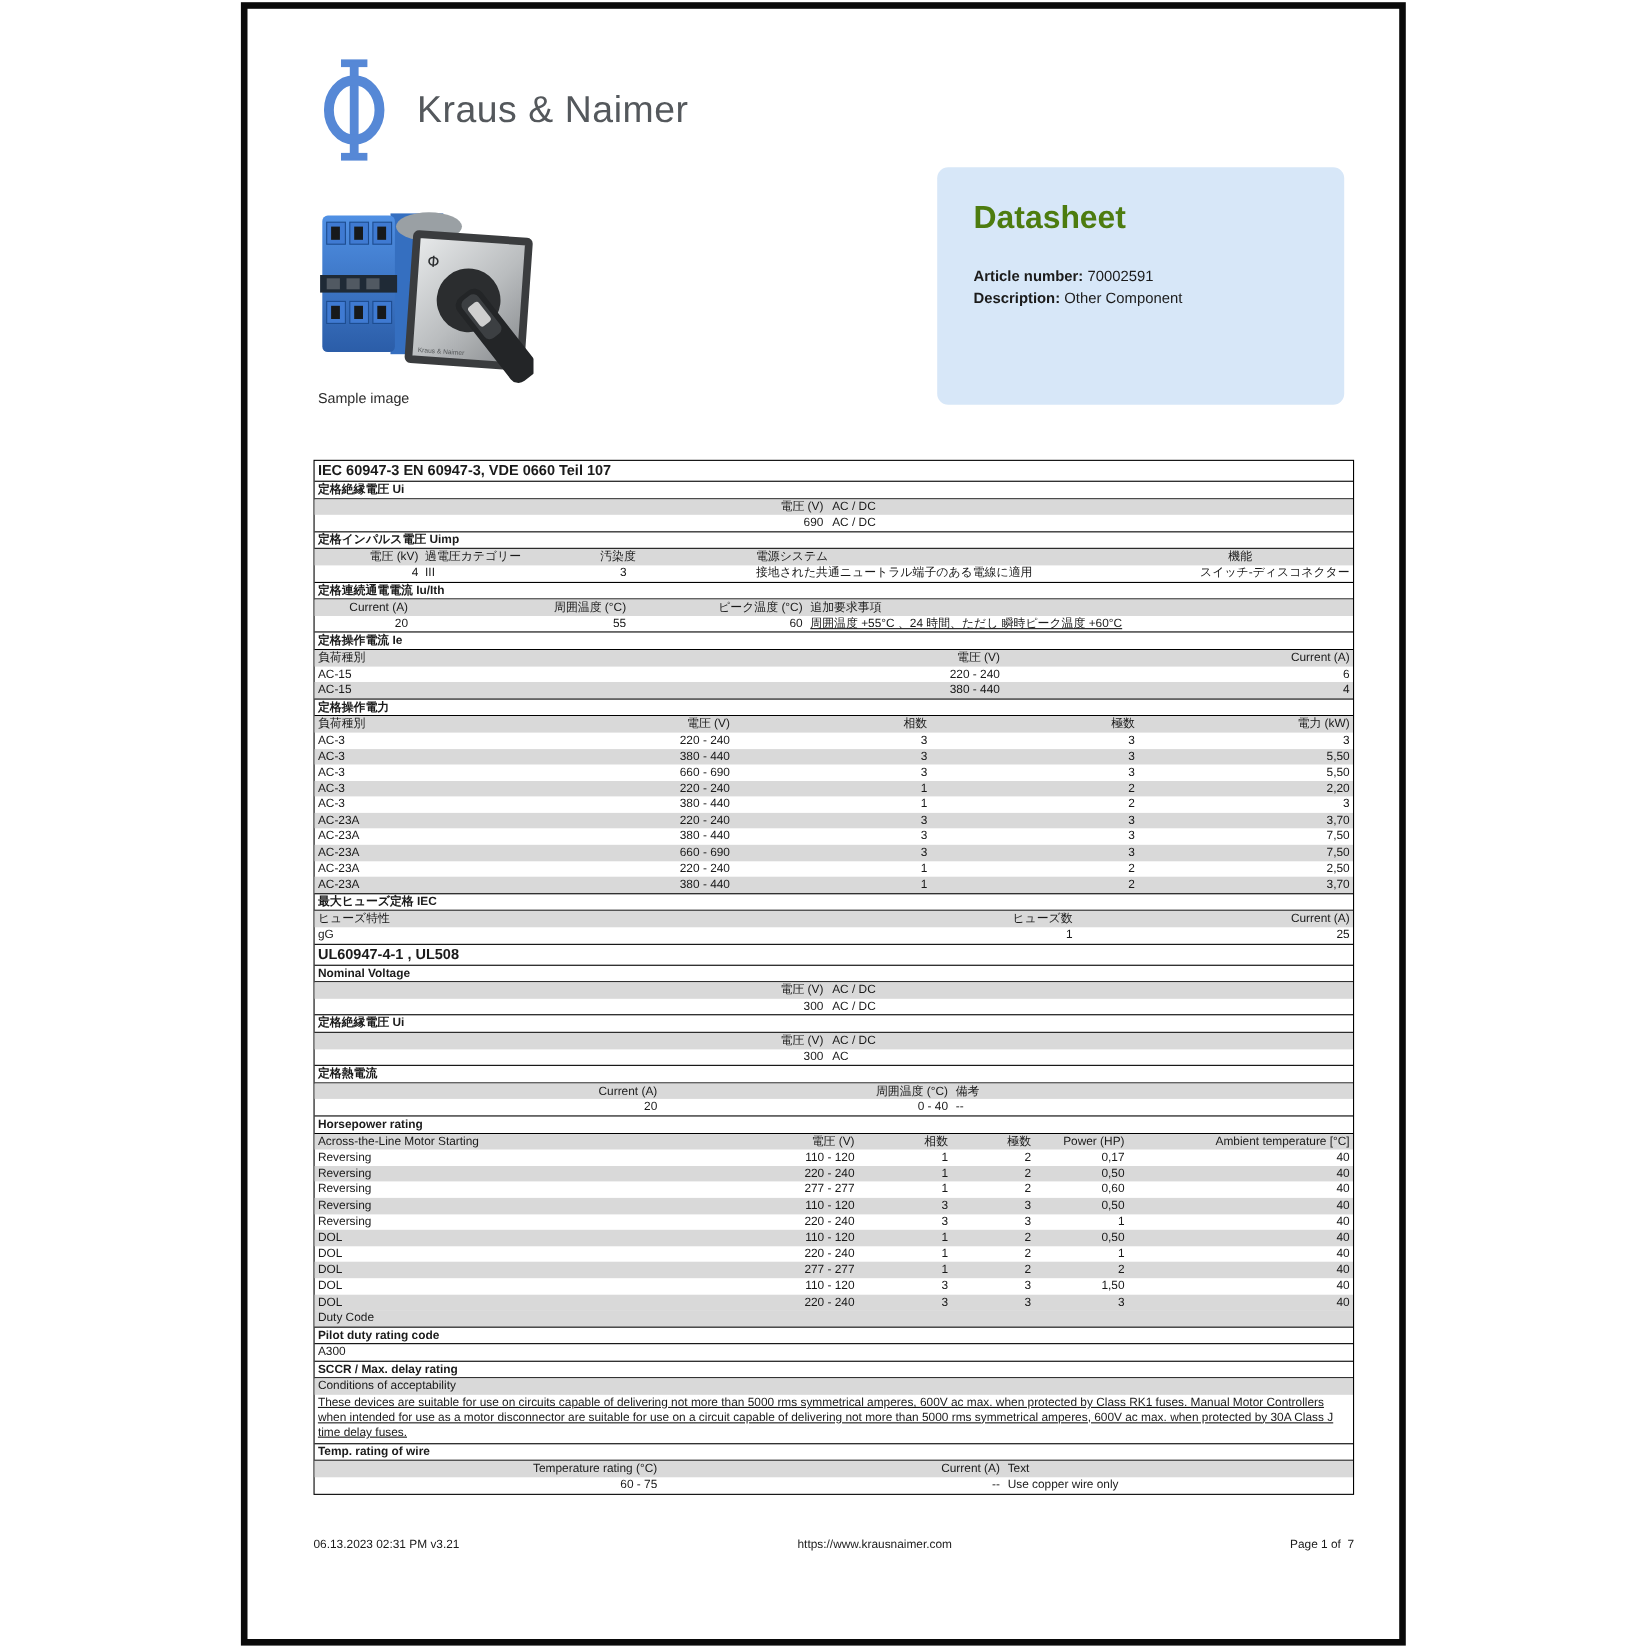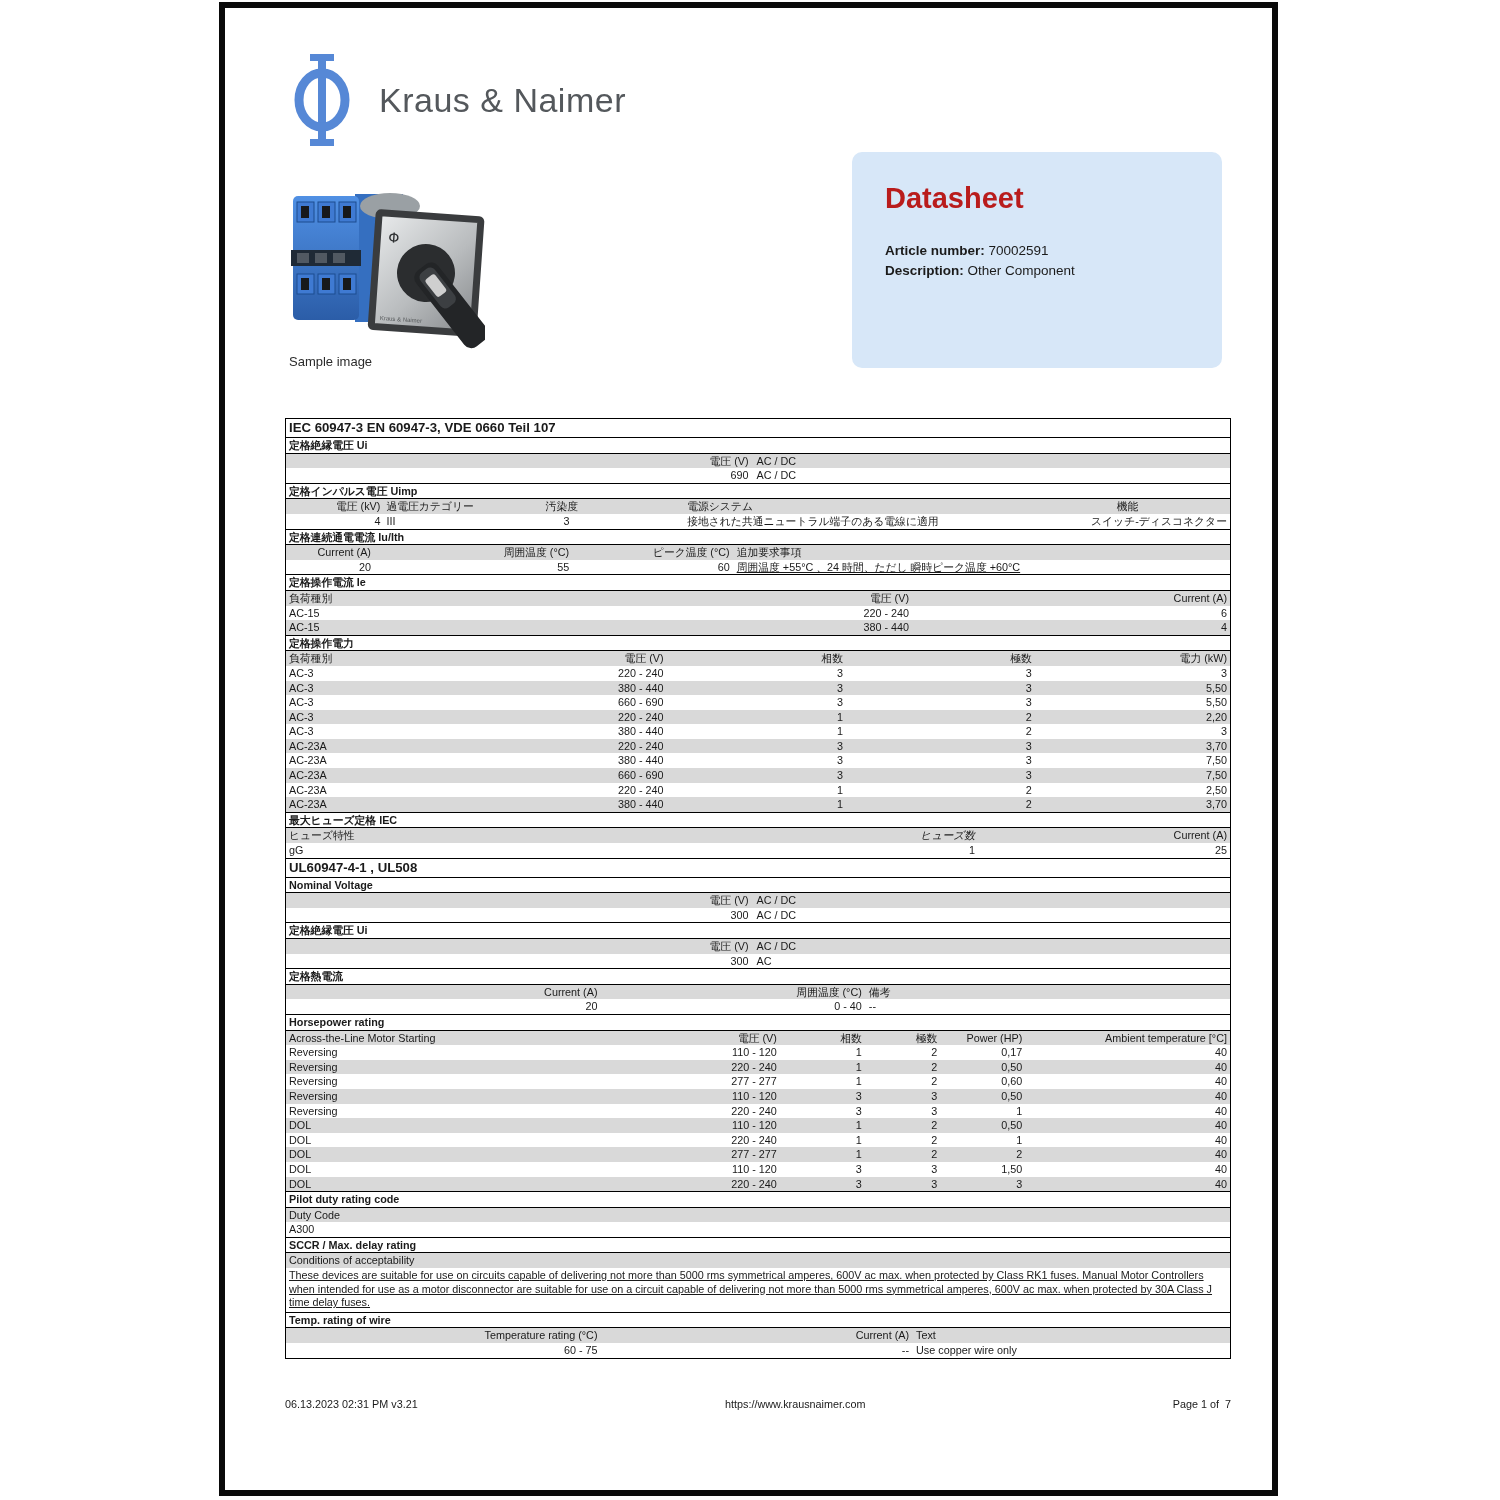--- a/index.html
+++ b/index.html
@@ -12,21 +12,21 @@
   .logo{position:absolute;left:68px;top:45px;display:flex;align-items:center;gap:28px;}
   .brand-text{font-size:34px;color:#54585c;letter-spacing:0.5px;}
 
   
   .product{position:absolute;left:60px;top:158px;width:200px;height:186px;}
   .caption{position:absolute;left:64px;top:346px;font-size:13px;color:#2b2b2b;}
 
   
   .panel{position:absolute;left:627px;top:144px;width:370px;height:216px;background:#d7e7f8;
          border-radius:10px;box-sizing:border-box;padding:30px 33px;}
-  .panel h1{margin:0 0 26px 0;font-size:29px;font-weight:700;color:#b91c1c;}
+  .panel h1{margin:0 0 26px 0;font-size:29px;font-weight:700;color:#4d7c0f;}
   .ds-line{font-size:13.5px;line-height:20px;color:#1b1b1b;}
   .ds-line .b{font-weight:700;}
 
   
   .spec-table{position:absolute;left:60px;top:410px;width:946px;box-sizing:border-box;
               border:1.5px solid #000;background:#fff;}
   .trow{display:flex;min-height:14.6px;line-height:14.6px;font-size:10.8px;box-sizing:border-box;}
   .trow.title{min-height:18px;line-height:18px;font-weight:700;font-size:13.2px;}
   .trow.section{font-weight:700;}
   .trow.shade{background:#d9d9d9;}
@@ -265,21 +265,21 @@
           <span class="tcell a-r" style="width: 25%;">380 - 440</span>
           <span class="tcell a-r" style="width: 19%;">1</span>
           <span class="tcell a-r" style="width: 20%;">2</span>
           <span class="tcell a-r" style="width: 21%;">3,70</span>
         </div>
         <div class="trow section" style="border-bottom: 1px solid rgb(0, 0, 0); border-top: 1px solid rgb(0, 0, 0);">
           <span class="tcell a-l" style="width: 100%;">最大ヒューズ定格 IEC</span>
         </div>
         <div class="trow d shade">
           <span class="tcell a-l" style="width: 40%;">ヒューズ特性</span>
-          <span class="tcell a-r" style="width: 33%; font-style: italic;">ヒューズ数</span>
+          <span class="tcell a-r" style="width: 33%;">ヒューズ数</span>
           <span class="tcell a-r" style="width: 27%;">Current (A)</span>
         </div>
         <div class="trow d">
           <span class="tcell a-l" style="width: 40%;">gG</span>
           <span class="tcell a-r" style="width: 33%;">1</span>
           <span class="tcell a-r" style="width: 27%;">25</span>
         </div>
         <div class="trow title" style="border-bottom: 1px solid rgb(0, 0, 0); border-top: 1px solid rgb(0, 0, 0);">
           <span class="tcell a-l" style="width: 100%;">UL60947-4-1 , UL508</span>
         </div>
@@ -402,25 +402,25 @@
           <span class="tcell a-r" style="width: 22%;">40</span>
         </div>
         <div class="trow d shade">
           <span class="tcell a-l" style="width: 26%;">DOL</span>
           <span class="tcell a-r" style="width: 26%;">220 - 240</span>
           <span class="tcell a-r" style="width: 9%;">3</span>
           <span class="tcell a-r" style="width: 8%;">3</span>
           <span class="tcell a-r" style="width: 9%;">3</span>
           <span class="tcell a-r" style="width: 22%;">40</span>
         </div>
+        <div class="trow d shade">
+          <span class="tcell a-l" style="width: 100%;">Duty Code</span>
+        </div>
         <div class="trow section" style="border-bottom: 1px solid rgb(0, 0, 0); border-top: 1px solid rgb(0, 0, 0);">
           <span class="tcell a-l" style="width: 100%;">Pilot duty rating code</span>
-        </div>
-        <div class="trow d shade">
-          <span class="tcell a-l" style="width: 100%;">Duty Code</span>
         </div>
         <div class="trow d">
           <span class="tcell a-l" style="width: 100%;">A300</span>
         </div>
         <div class="trow section" style="border-bottom: 1px solid rgb(0, 0, 0); border-top: 1px solid rgb(0, 0, 0);">
           <span class="tcell a-l" style="width: 100%;">SCCR / Max. delay rating</span>
         </div>
         <div class="trow d shade">
           <span class="tcell a-l" style="width: 100%;">Conditions of acceptability</span>
         </div>

